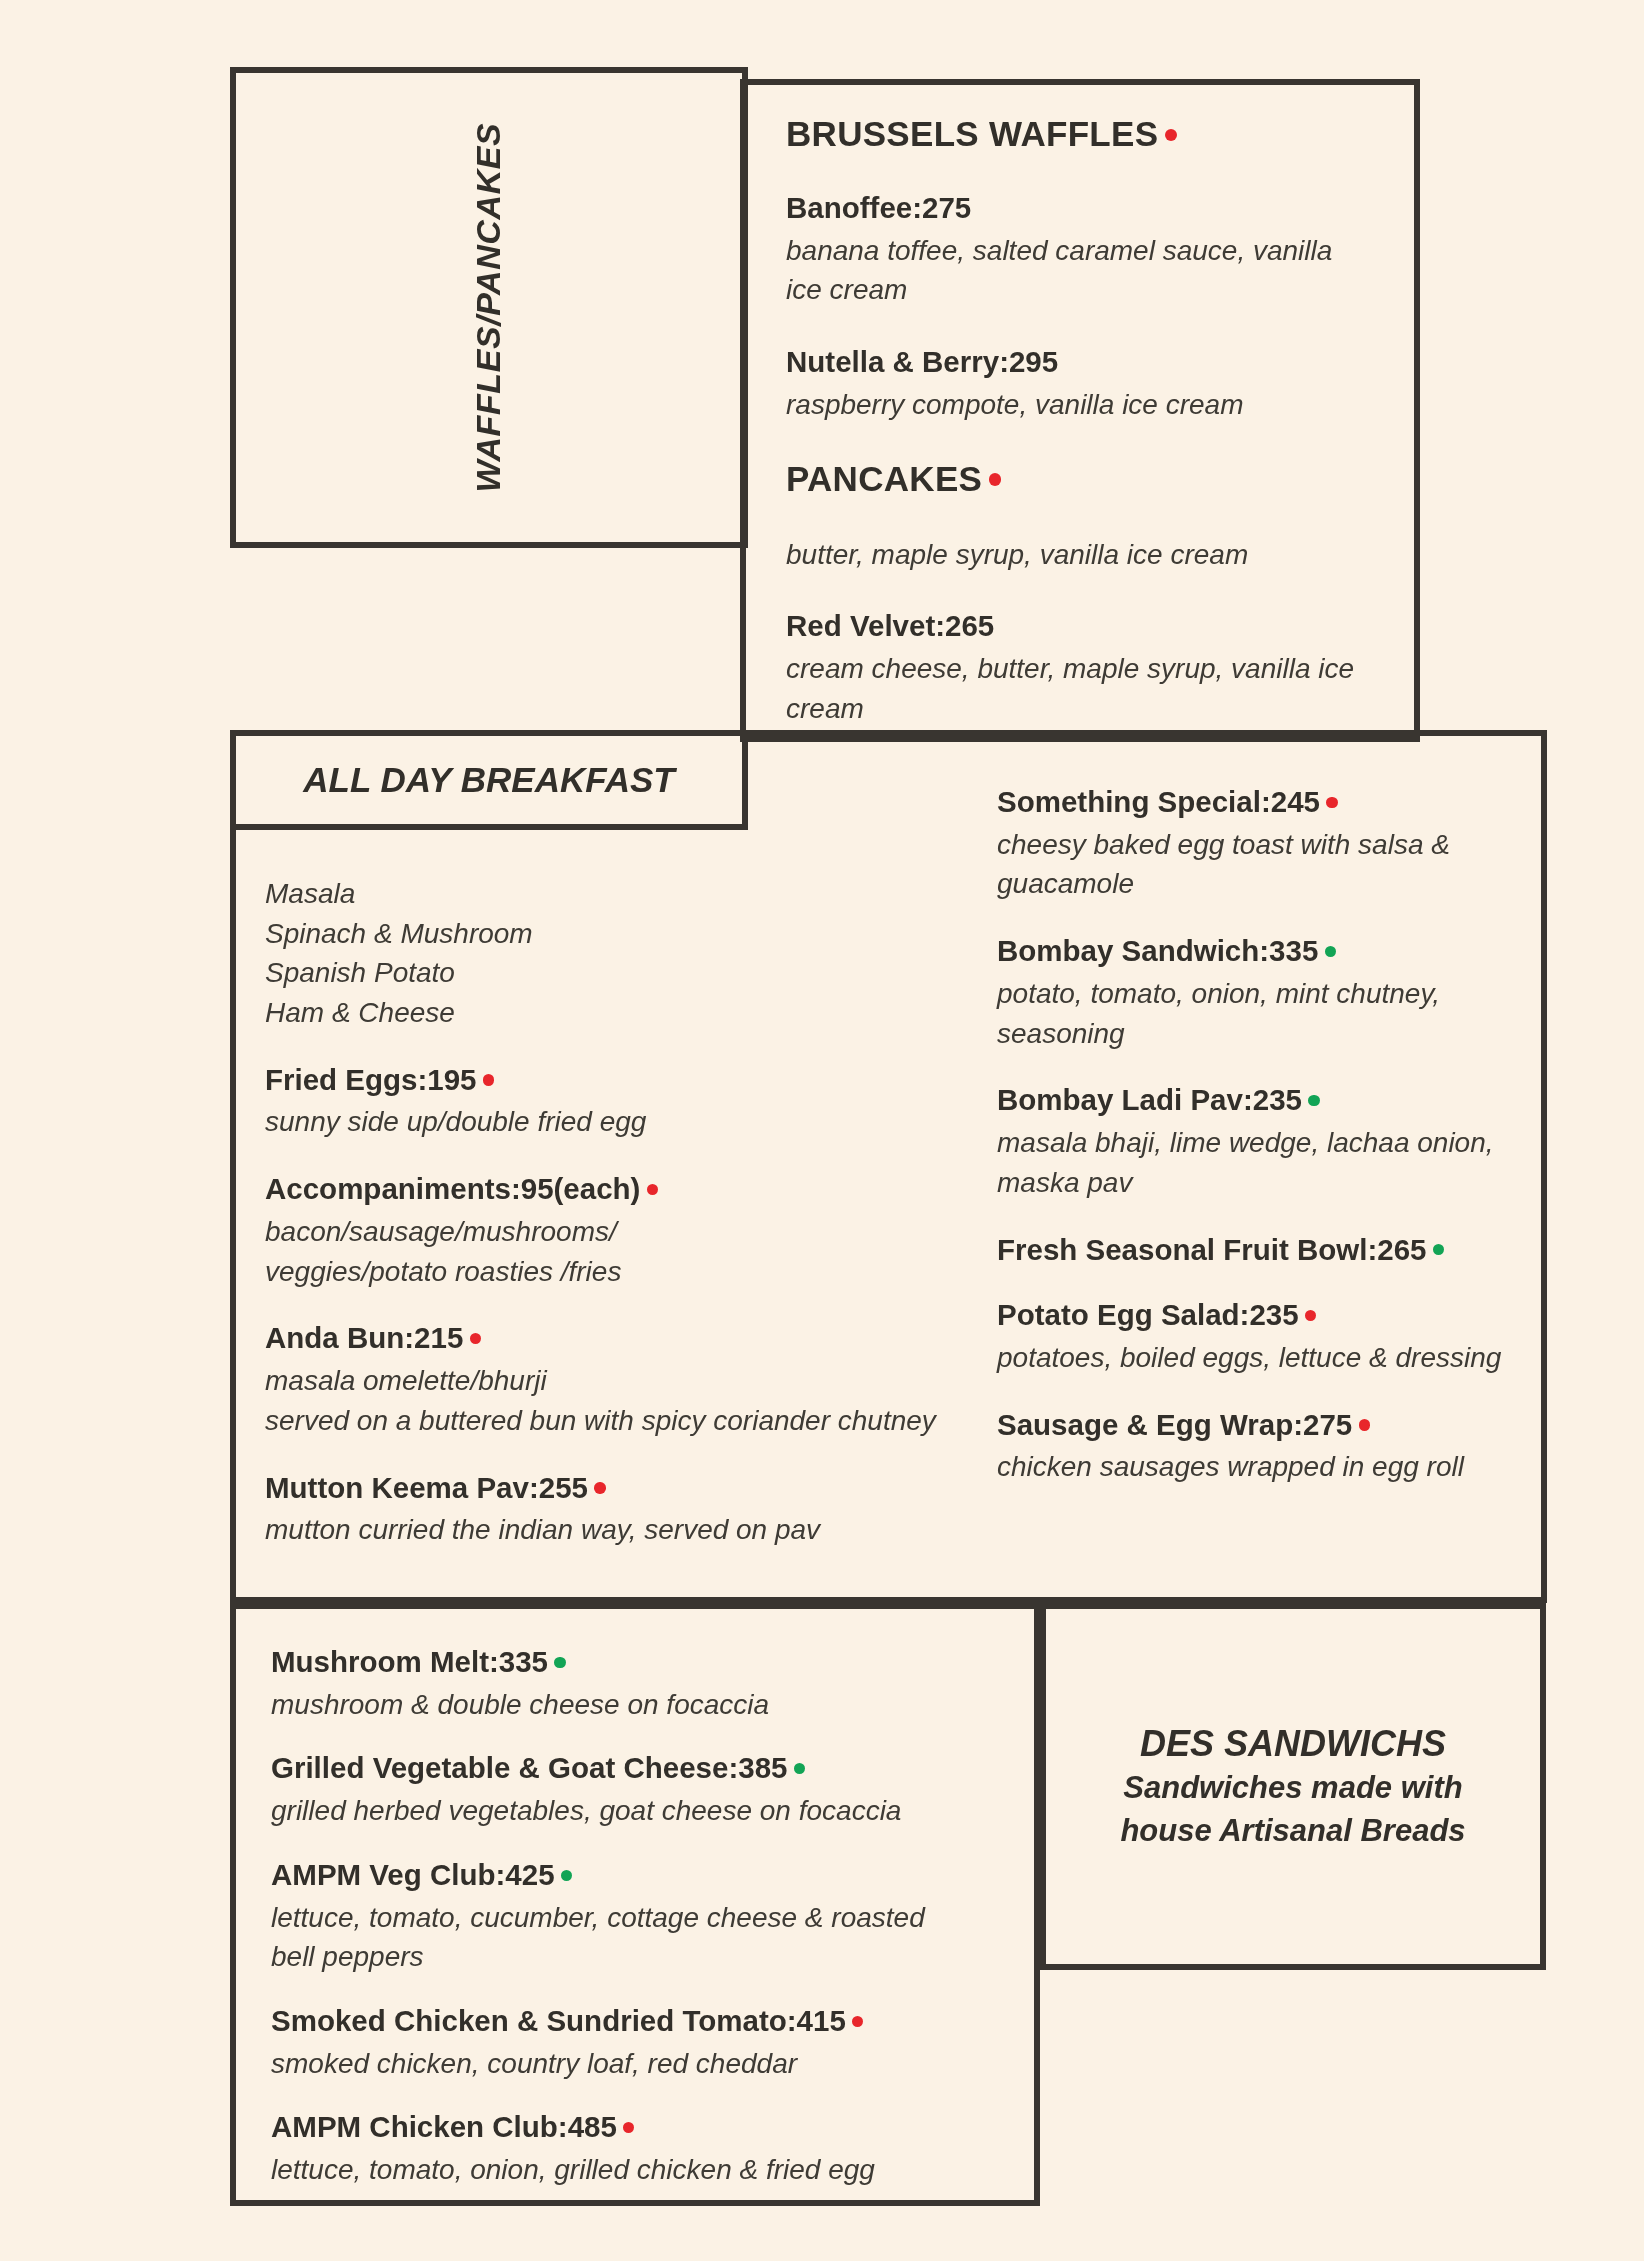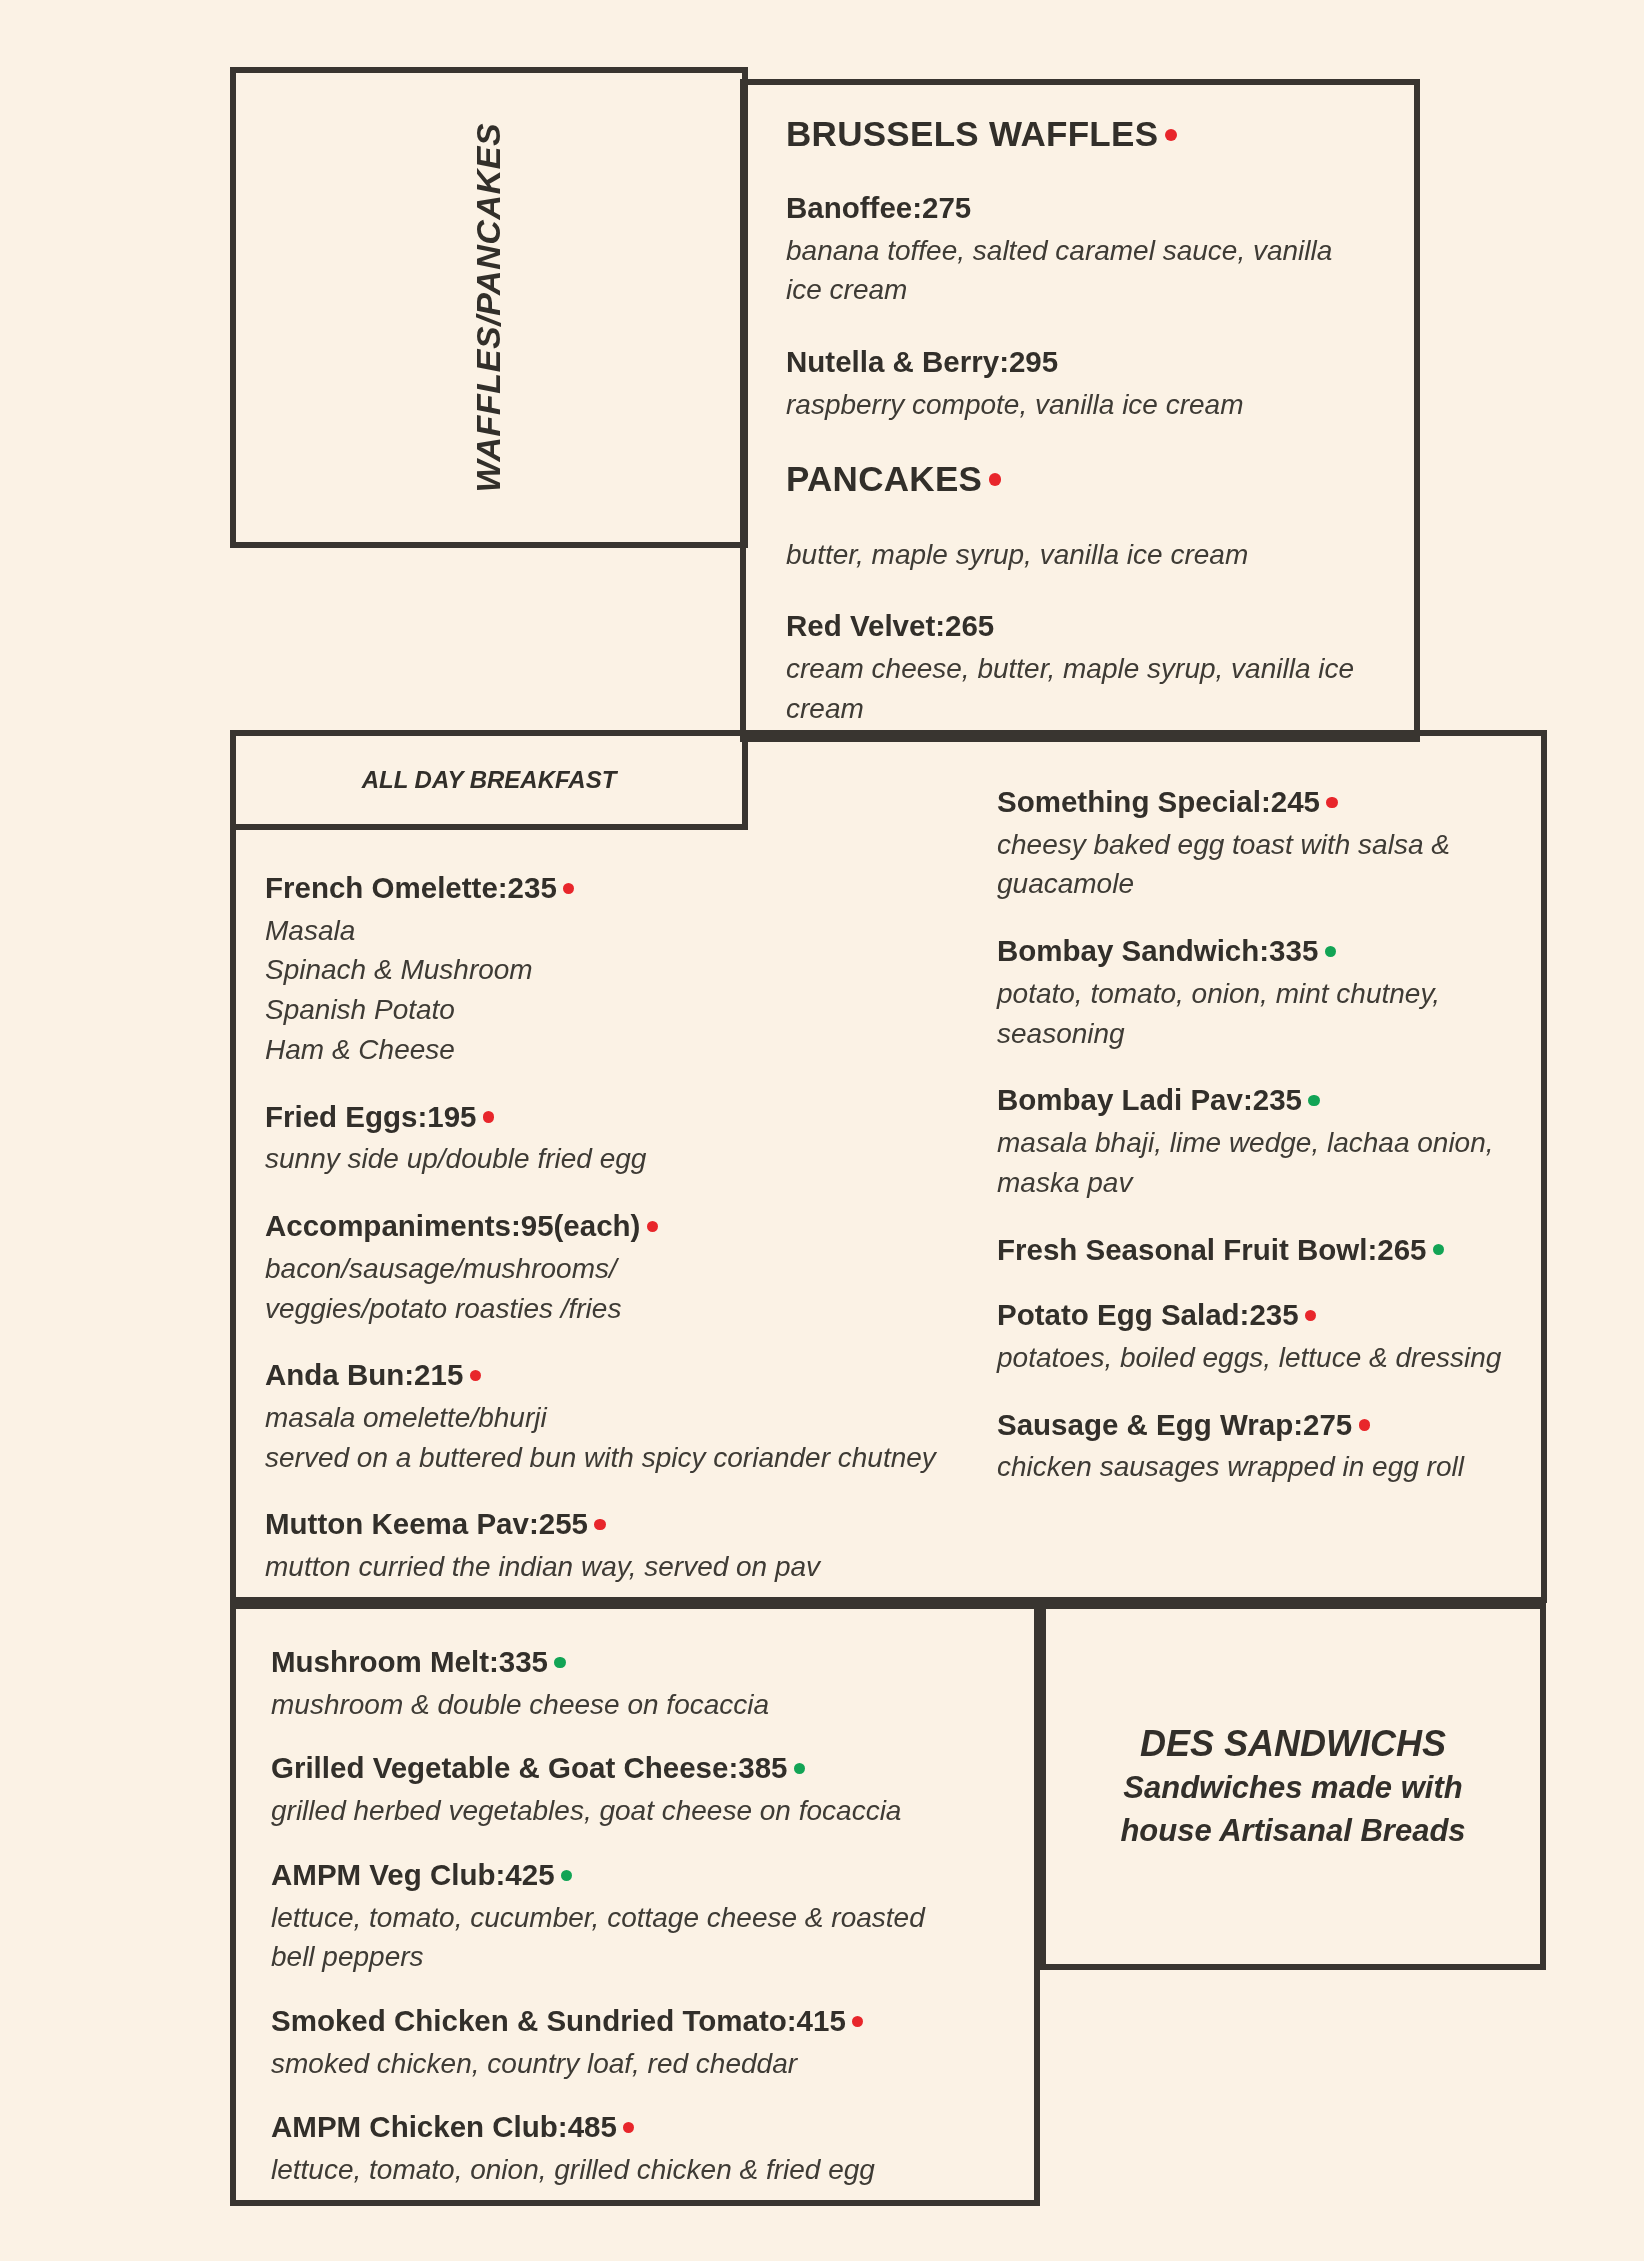--- a/index.html
+++ b/index.html
@@ -23,21 +23,21 @@
   .vlabel{
     transform:rotate(-90deg);
     font-weight:700;font-style:italic;font-size:34px;letter-spacing:0.6px;
     white-space:nowrap;color:var(--ink);
   }
   .content-box{left:740px;top:79px;width:680px;height:663px;
     padding:29px 39px 0 40px;}
   .allday-box{left:230px;top:730px;width:1317px;height:873px;}
   .allday-header{left:230px;top:730px;width:518px;height:100px;
     display:flex;align-items:center;justify-content:center;}
-  .allday-header .htext{font-weight:700;font-style:italic;font-size:24px;}
+  .allday-header .htext{font-weight:700;font-style:italic;font-size:35px;}
   .sandwich-box{left:230px;top:1603px;width:810px;height:603px;
     padding:35px 25px 0 35px;}
   .des-box{left:1040px;top:1603px;width:506px;height:367px;
     display:flex;flex-direction:column;align-items:center;justify-content:center;
     gap:4px;text-align:center;padding:0 19px;}
   .des-title{font-weight:700;font-style:italic;font-size:36px;}
   .des-sub{font-weight:700;font-style:italic;font-size:31px;line-height:1.25;}
 
   
   .allday-left{position:absolute;left:29px;top:134px;width:741px;}
@@ -98,21 +98,20 @@
           <div class="iname"><span>Red Velvet:265</span></div>
           <div class="idesc">cream cheese, butter, maple syrup, vanilla ice cream</div>
         </div>
       </div>
   </div>
 
   <div class="box allday-box">
     <div class="allday-left">
 
     <div class="item">
-          <div class="iname"><span>French Omelette:235</span><span class="dot red"></span></div>
           <div class="idesc">Masala
 Spinach &amp; Mushroom
 Spanish Potato
 Ham &amp; Cheese</div>
         </div>
         <div class="item">
           <div class="iname"><span>Fried Eggs:195</span><span class="dot red"></span></div>
           <div class="idesc">sunny side up/double fried egg</div>
         </div>
         <div class="item">

